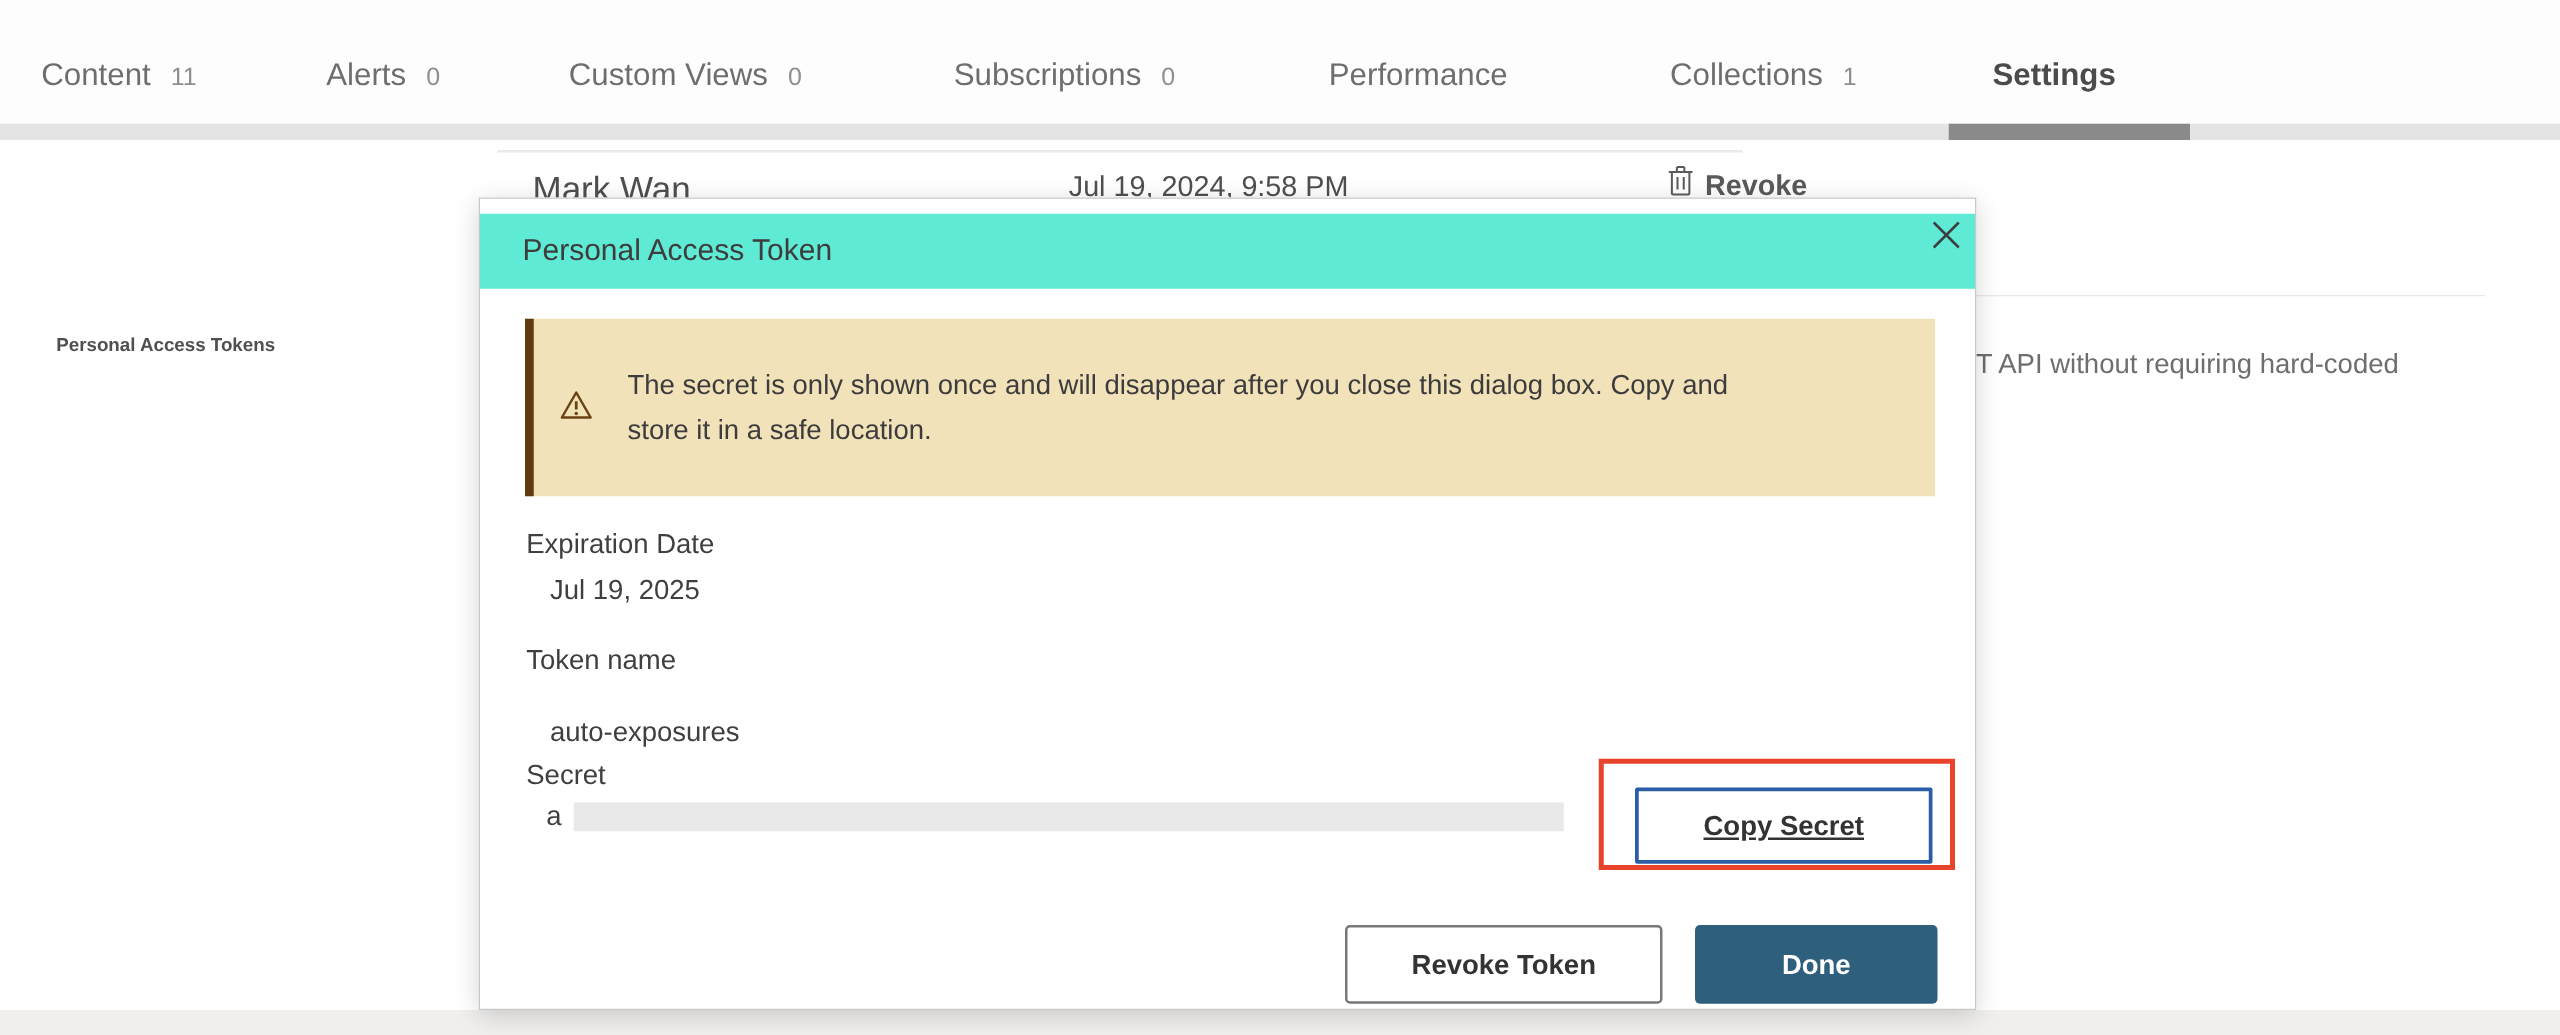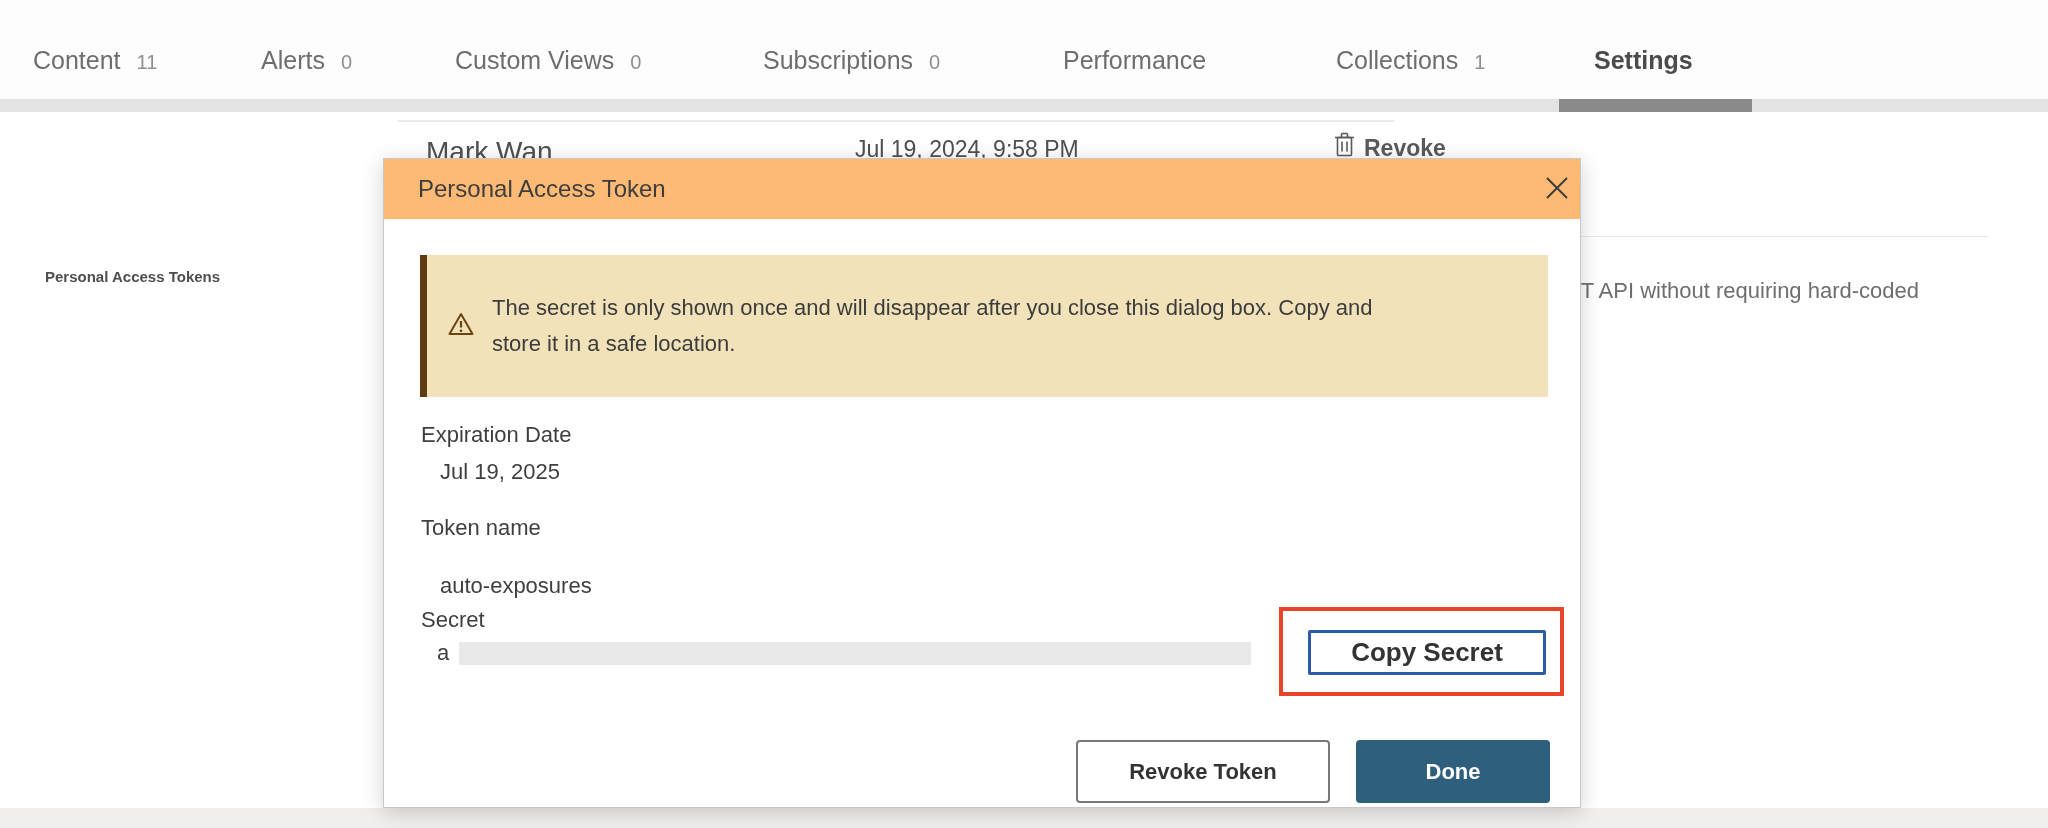--- a/index.html
+++ b/index.html
@@ -26,43 +26,43 @@
   .bg-revoke{position:absolute;top:135px;left:1364px;font-size:23px;font-weight:bold;color:#5a5a5a;}
   .bg-heading{position:absolute;top:268px;left:45px;font-size:15px;font-weight:bold;color:#4f4f4f;}
   .bg-divider2{position:absolute;top:236px;left:1400px;width:588px;height:1px;background:#e8e8e8;}
   .bg-fragment{position:absolute;top:278px;left:1566px;font-size:22px;color:#6e6e6e;white-space:nowrap;}
   .bg-bottomstrip{position:absolute;top:808px;left:0;width:2048px;height:20px;background:#f0efee;}
 
   
   .modal{position:absolute;left:383px;top:158px;width:1198px;height:650px;background:#ffffff;
          border:1px solid #c8c8c8;box-sizing:border-box;z-index:10;
          box-shadow:0 4px 20px rgba(0,0,0,0.18);}
-  .modal-header{position:absolute;top:0;left:0;right:0;height:60px;background:#fdba74;
+  .modal-header{position:absolute;top:12px;left:0;right:0;height:60px;background:#5eead4;
                 display:flex;align-items:center;padding-left:34px;box-sizing:border-box;}
   .modal-title{font-size:24px;color:#3d3d3d;}
   .modal-close{position:absolute;top:11px;right:4px;width:38px;height:38px;background:none;border:none;
                display:flex;align-items:center;justify-content:center;cursor:pointer;padding:0;}
 
   .banner{position:absolute;left:36px;top:96px;width:1128px;height:142px;background:#f2e2ba;
           border-left:7px solid #5e3b10;box-sizing:border-box;
-          display:flex;align-items:center;gap:17px;padding-left:20px;}
+          display:flex;align-items:center;gap:27px;padding-left:20px;}
   .banner-text{font-size:22px;line-height:36px;color:#3c3c3c;max-width:915px;}
 
   .field-label{position:absolute;font-size:22px;color:#3f3f3f;}
   .field-value{position:absolute;font-size:22px;color:#3f3f3f;}
   .pos-exp-label{left:37px;top:263px}.pos-exp-value{left:56px;top:300px}
   .pos-name-label{left:37px;top:356px}.pos-name-value{left:56px;top:414px}
   .pos-secret-label{left:37px;top:448px}
   .secret-row{position:absolute;left:53px;top:481px;display:flex;align-items:center;gap:10px;}
   .secret-char{font-size:22px;color:#3f3f3f;}
   .secret-mask{width:792px;height:23px;background:#e9e9e9;}
 
-  .copy-btn{position:absolute;left:924px;top:471px;width:238px;height:45px;background:#ffffff;
-            border:3px solid #2b5ca6;border-radius:2px;font-size:26px;font-weight:bold;color:#333333;
-            font-family:"Liberation Sans",sans-serif;cursor:pointer;box-sizing:border-box;}
+  .copy-btn{position:absolute;left:924px;top:471px;width:238px;height:61px;background:#ffffff;
+            border:3px solid #2b5ca6;border-radius:2px;font-size:22px;font-weight:bold;color:#333333;
+            font-family:"Liberation Sans",sans-serif;cursor:pointer;box-sizing:border-box;text-decoration:underline;}
   .annotation{position:absolute;left:895px;top:448px;width:285px;height:89px;
               border:4px solid #e8432b;box-sizing:border-box;pointer-events:none;}
 
   .footer-btn{position:absolute;top:581px;height:63px;font-size:22px;font-weight:bold;
               font-family:"Liberation Sans",sans-serif;cursor:pointer;border-radius:4px;box-sizing:border-box;}
   .revoke-btn{left:692px;width:254px;background:#ffffff;border:2px solid #787878;color:#333333;}
   .done-btn{left:972px;width:194px;background:#2e607e;border:none;color:#ffffff;}
 </style>
 </head>
 <body>

